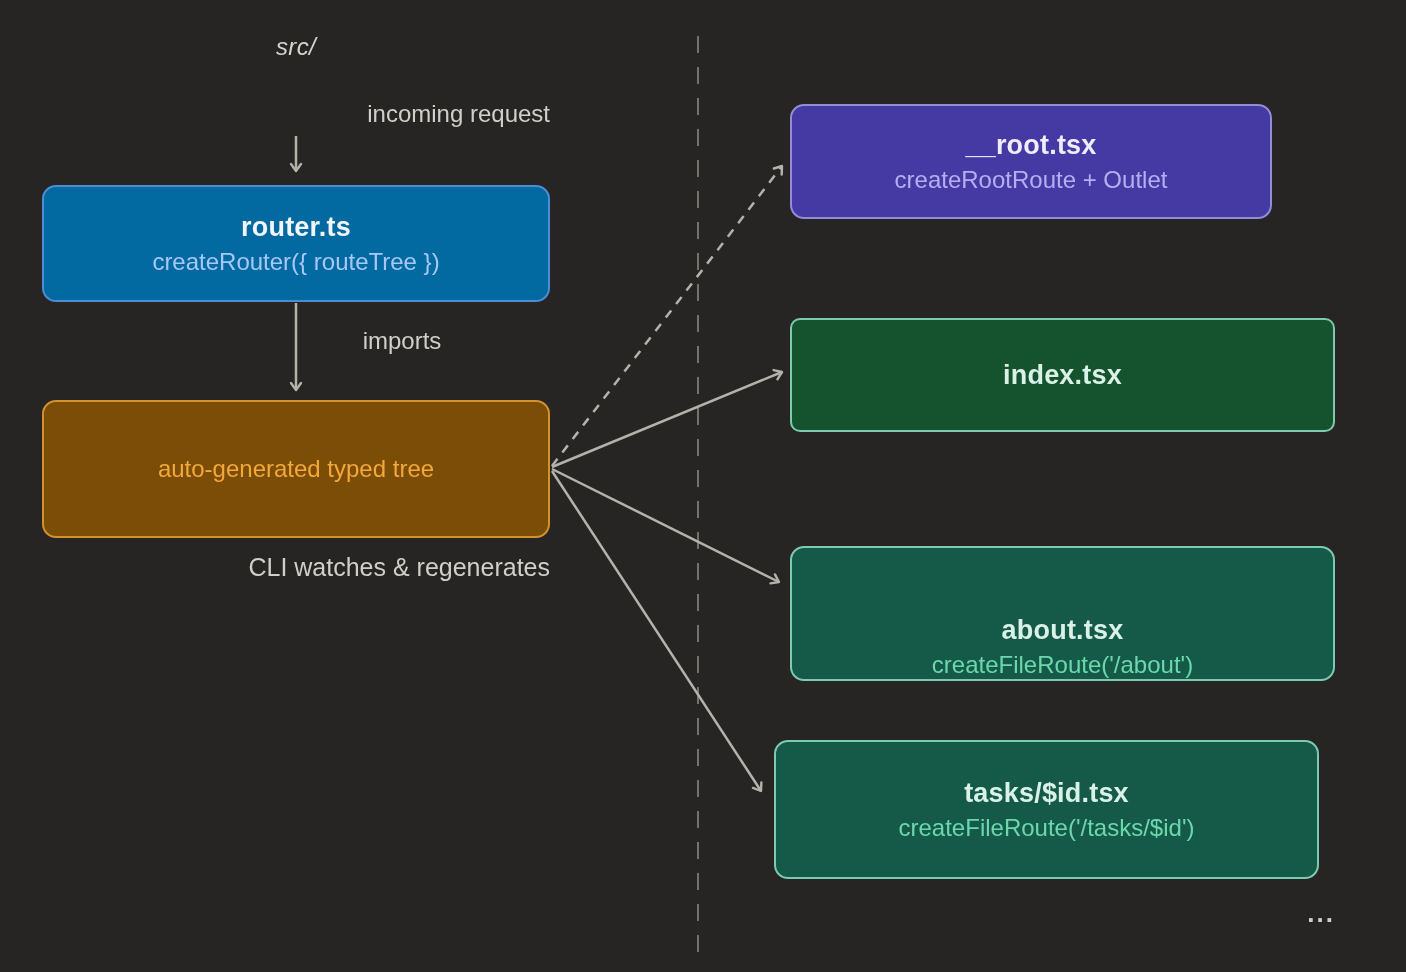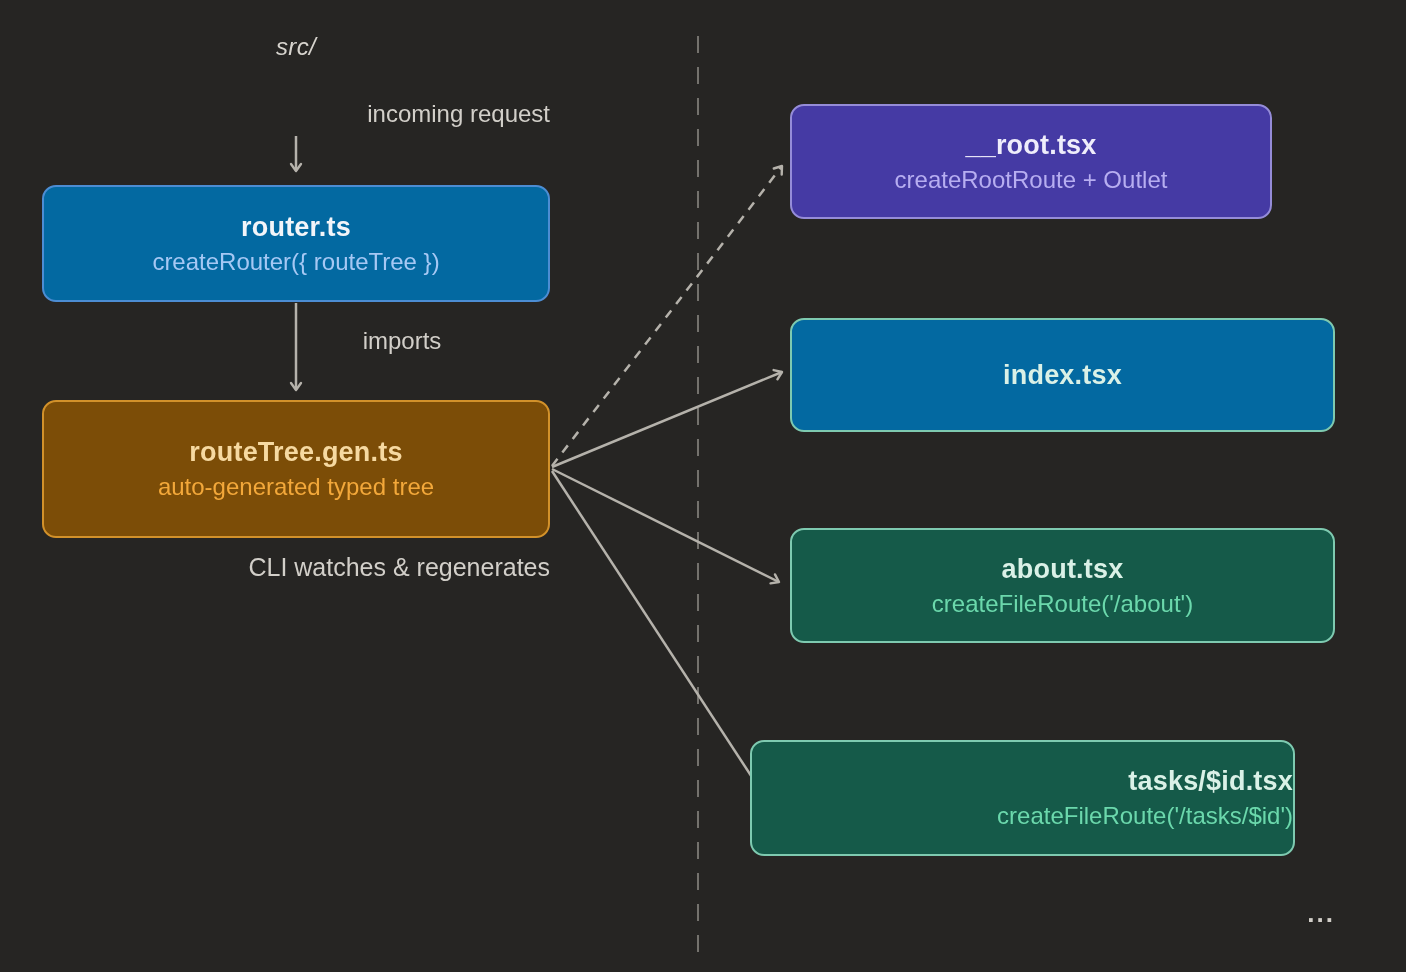--- a/index.html
+++ b/index.html
@@ -53,22 +53,22 @@
     letter-spacing: 0.2px;
   }
   .node-subtitle {
     font-size: 24px;
   }
   
   #node-router     { left: 42px;  top: 185px; width: 508px; height: 117px; }
   #node-routetree  { left: 42px;  top: 400px; width: 508px; height: 138px; }
   #node-root       { left: 790px; top: 104px; width: 482px; height: 115px; }
   #node-index      { left: 790px; top: 318px; width: 545px; height: 114px; }
-  #node-about      { left: 790px; top: 528px; width: 545px; height: 115px; }
-  #node-tasks      { left: 750px; top: 740px; width: 545px; height: 116px; align-items: flex-end; }
+  #node-about      { left: 790px; top: 546px; width: 545px; height: 135px; justify-content: flex-end; }
+  #node-tasks      { left: 774px; top: 740px; width: 545px; height: 139px; }
 
   #left-header     { left: 42px;  top: 33px;  width: 508px; }
   #right-header    { left: 790px; top: 37px;  width: 545px; }
   #incoming-label  { left: 42px;  top: 100px; width: 508px; }
   #imports-label   { left: 402px; top: 327px; transform: translateX(-50%); }
   #cli-label       { left: 42px;  top: 553px; width: 508px; font-size: 25px; }
   #ellipsis-label  { left: 790px; top: 898px; width: 545px; font-weight: bold; font-size: 26px; letter-spacing: 2px; }
 </style>
 </head>
 <body>
@@ -103,30 +103,29 @@
   <div id="imports-label" class="lbl">imports</div>
   <div id="cli-label" class="lbl">CLI watches &amp; regenerates</div>
   <div id="ellipsis-label" class="lbl">...</div>
 
   <div id="node-router" class="node" style="background: #0369a1; border-color: rgb(76, 141, 211);">
     <div class="node-title" style="color: rgb(243, 245, 249);">router.ts</div>
     <div class="node-subtitle" style="color: rgb(166, 200, 244);">createRouter({ routeTree })</div>
   </div>
 
   <div id="node-routetree" class="node" style="background: rgb(124, 77, 7); border-color: rgb(210, 145, 42);">
-    <div class="node-title" style="color: rgb(246, 217, 161);">routeTree.gen.ts</div>
     <div class="node-subtitle" style="color: rgb(243, 168, 58);">auto-generated typed tree</div>
   </div>
 
   <div id="node-root" class="node" style="background: rgb(69, 58, 164); border-color: rgb(149, 140, 216);">
     <div class="node-title" style="color: rgb(239, 237, 251);">__root.tsx</div>
     <div class="node-subtitle" style="color: rgb(183, 174, 241);">createRootRoute + Outlet</div>
   </div>
 
-  <div id="node-index" class="node" style="background: #0369a1; border-color: rgb(126, 202, 176);">
+  <div id="node-index" class="node" style="background: #14532d; border-color: rgb(126, 202, 176); border-radius: 10px;">
     <div class="node-title" style="color: rgb(218, 241, 231);">index.tsx</div>
   </div>
 
   <div id="node-about" class="node" style="background: rgb(21, 90, 73); border-color: rgb(126, 202, 176);">
     <div class="node-title" style="color: rgb(218, 241, 231);">about.tsx</div>
     <div class="node-subtitle" style="color: rgb(107, 216, 172);">createFileRoute('/about')</div>
   </div>
 
   <div id="node-tasks" class="node" style="background: rgb(21, 90, 73); border-color: rgb(126, 202, 176);">
     <div class="node-title" style="color: rgb(218, 241, 231);">tasks/$id.tsx</div>

